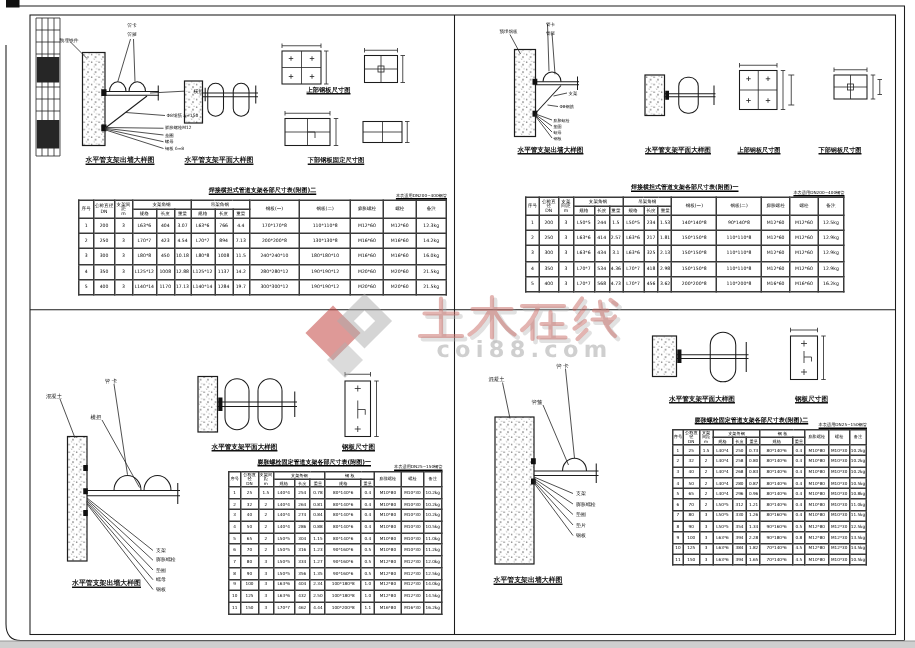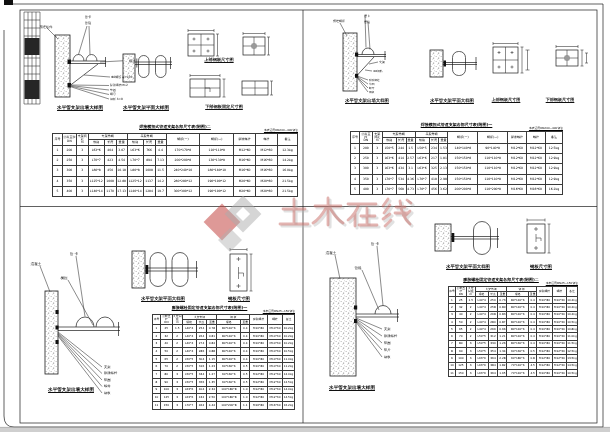--- a/index.html
+++ b/index.html
@@ -961,15 +961,16 @@
           <path transform="translate(102,0)" d="M8,2 L3,9 M10,8 L4,16 M3,22 L10,17 M5,29 L11,23 M16,10 H25 M15,16 H27 M20,4 C21,14 24,22 30,27 M30,14 L25,19 M27,3 L31,6"></path>
         </g>
         <g stroke="rgba(200,105,100,0.5)" stroke-width="2.8" transform="translate(278,197)">
           <path d="M16,2 V26 M5,12 H27 M2,27 H30"></path>
           <path transform="translate(34,0)" d="M16,1 V28 M3,9 H29 M14,11 C10,18 6,23 1,26 M18,11 C22,18 26,23 31,26"></path>
           <path transform="translate(68,0)" d="M2,7 H30 M13,7 C11,13 7,19 2,23 M9,15 V29 M21,11 V27 M15,19 H29 M13,28 H31"></path>
           <path transform="translate(102,0)" d="M8,2 L3,9 M10,8 L4,16 M3,22 L10,17 M5,29 L11,23 M16,10 H25 M15,16 H27 M20,4 C21,14 24,22 30,27 M30,14 L25,19 M27,3 L31,6"></path>
         </g>
       </g>
     </svg>
+    <div class="wmurl">coi88.com</div>
   </div>
 
 </div>
 
 </body></html>

